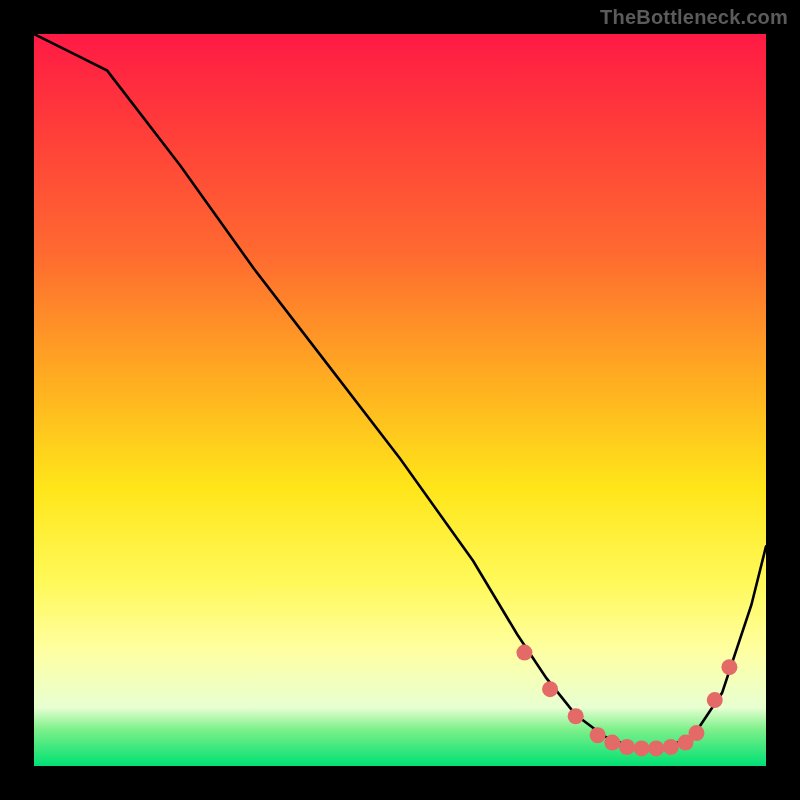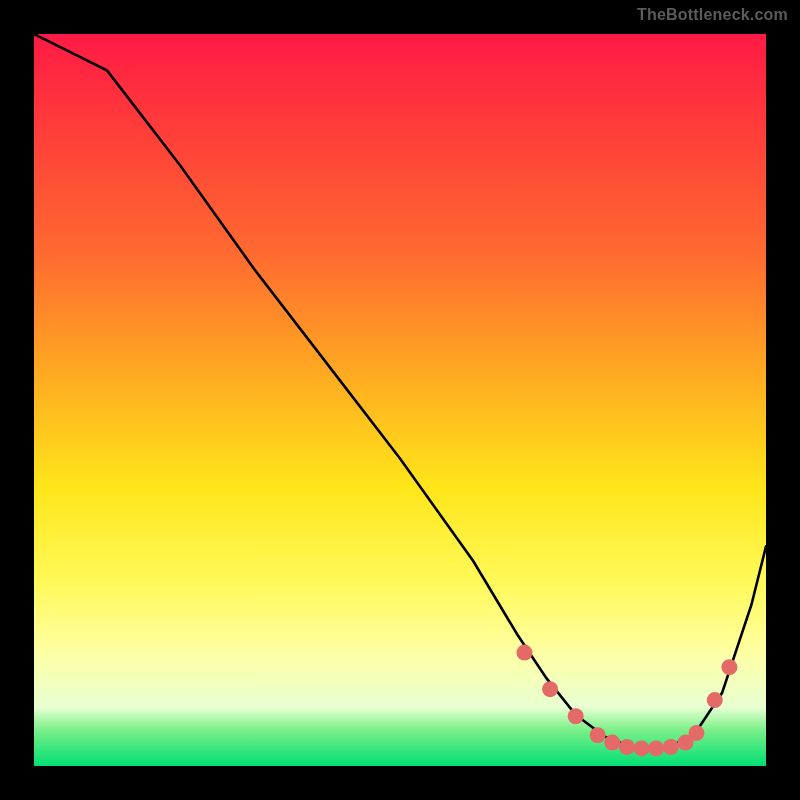--- a/index.html
+++ b/index.html
@@ -15,21 +15,21 @@
     position: relative;
     width: 800px;
     height: 800px;
     background: #000;
   }
   .watermark {
     position: absolute;
     top: 6px;
     right: 12px;
     color: #5b5b5b;
-    font-size: 16px;
+    font-size: 20px;
     font-weight: 600;
     letter-spacing: 0.2px;
   }
   
   .plot-area {
     position: absolute;
     left: 34px;
     right: 34px;
     top: 34px;
     bottom: 34px;

